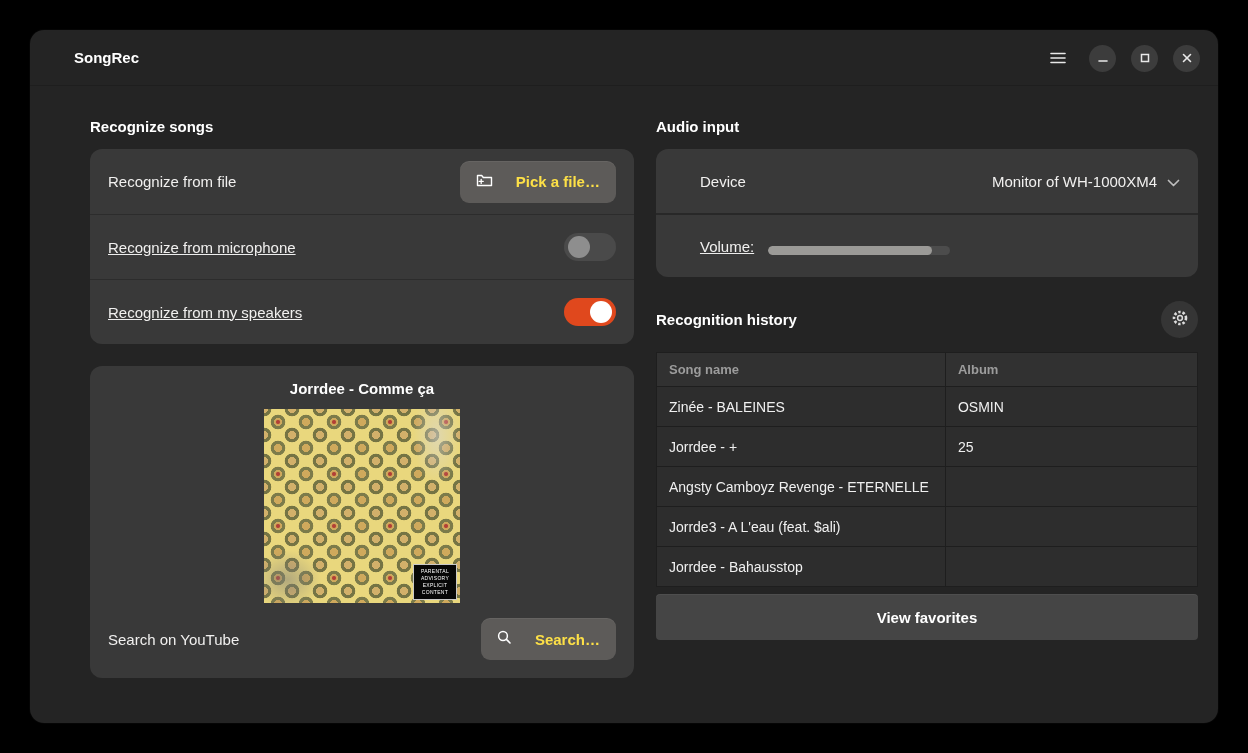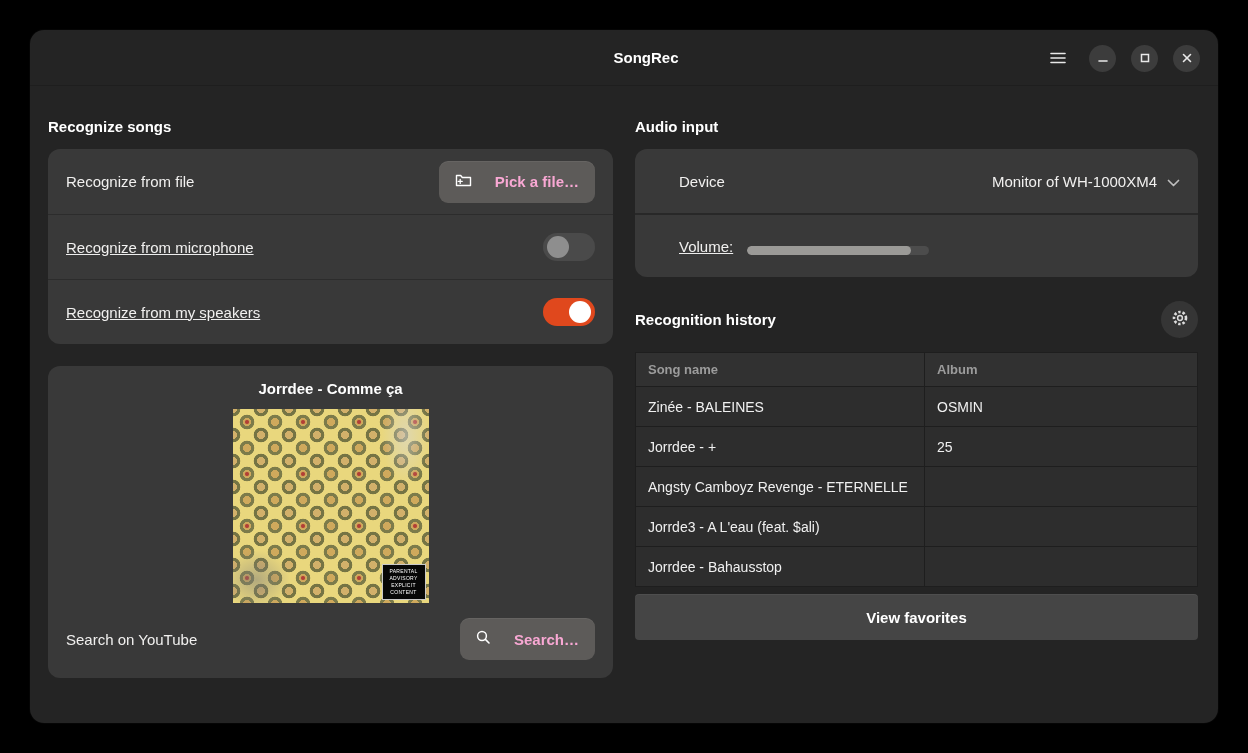--- a/index.html
+++ b/index.html
@@ -9,49 +9,49 @@
     width:1248px; height:753px; background:#000; position:relative; overflow:hidden;
     font-family:"Liberation Sans", sans-serif; color:#ededed;
   }
   .window {
     position:absolute; left:30px; top:30px; width:1188px; height:693px;
     background:#242424; border-radius:14px; overflow:hidden;
     box-shadow:0 0 0 1px #050505, 0 10px 40px rgba(0,0,0,.7);
   }
   
   .headerbar {
-    height:56px; position:relative; display:flex; align-items:center; justify-content:center;
+    height:56px; position:relative; display:flex; align-items:center; justify-content:flex-start;
     border-bottom:1px solid #1e1e1e;
     padding-left:44px;
   }
   .hb-title { font-size:15px; font-weight:bold; color:#ffffff; }
   .window-controls {
     position:absolute; right:18px; top:0; height:56px; display:flex; align-items:center; gap:15px;
   }
   .menu-btn { width:32px; height:32px; border-radius:7px; display:flex; align-items:center; justify-content:center; cursor:pointer; }
   .circle-btn {
     width:27px; height:27px; border-radius:50%; background:#3c3c3c;
     display:flex; align-items:center; justify-content:center; cursor:pointer;
   }
   .circle-btn svg, .menu-btn svg { display:block; }
   
   .content { display:flex; padding:0 20px 0 18px; gap:22px; }
-  .col-left { width:565px; }
+  .col-left { width:565px;margin-left:42px; }
   .col-right { width:563px; }
   .section-heading { margin:32px 0 14px; font-size:15px; font-weight:bold; color:#ffffff; }
   .card { background:#393939; border-radius:12px; }
   .list-row {
     height:65px; display:flex; align-items:center; justify-content:space-between; padding:0 18px;
   }
   .list-row + .list-row { border-top:1px solid #2c2c2c;text-decoration:underline; }
   .row-label { font-size:15px; color:#f1f0ef; }
   
   .gtk-btn {
     display:flex; align-items:center; gap:23px; height:42px; padding:0 16px;
-    background:#5d5b59; border:none; border-radius:9px; color:#f9a8d4;
+    background:#5d5b59; border:none; border-radius:9px; color:#fde047;
     font-size:15px; font-weight:bold; font-family:inherit; cursor:pointer;
     box-shadow:inset 0 1px 0 rgba(255,255,255,.06);
   }
   
   .switch { width:52px; height:28px; border-radius:14px; background:#4a4a4a; position:relative; cursor:pointer; }
   .switch .knob { width:22px; height:22px; border-radius:50%; background:#8e8e8e; position:absolute; top:3px; left:4px; }
   .switch.on { background:var(--accent); }
   .switch.on .knob { left:auto; right:4px; background:#ffffff; }
   
   .audio-card .list-row { height:64px;padding-left:44px; }

